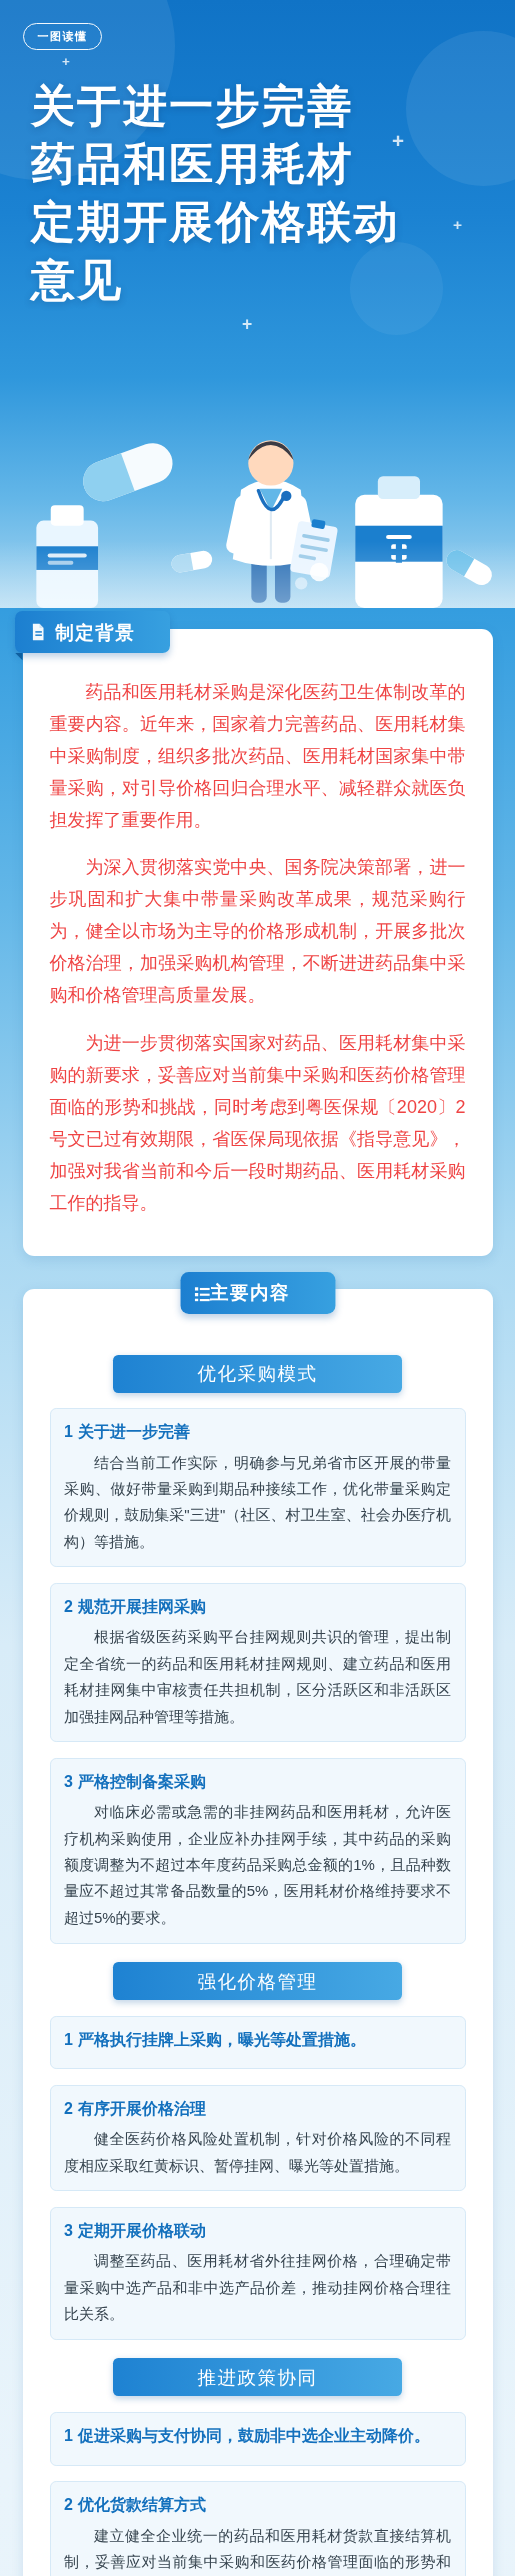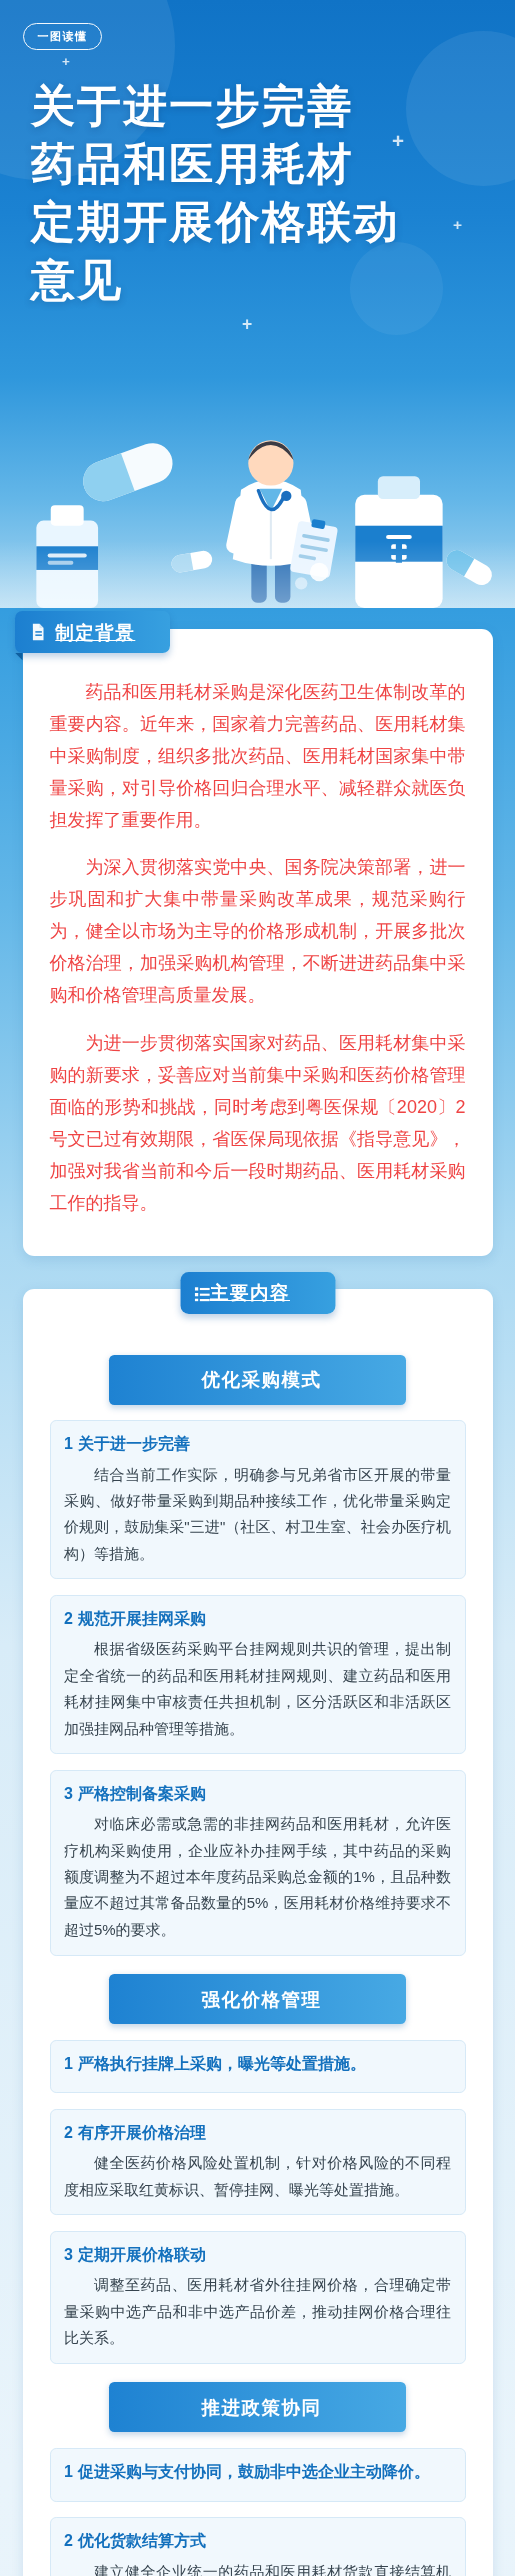--- a/index.html
+++ b/index.html
@@ -105,21 +105,20 @@
     border-radius:7.2px 7.2px 7.2px 7.2px;
     color:#fff;
     font-size:18.5px;
     font-weight:bold;
     letter-spacing:1.5px;
     display:flex;
     align-items:center;
     padding:0 21.6px 0 40px;
     box-shadow:0 3.1px 7.2px rgba(20,90,160,0.28);
     box-sizing:border-box;
-    text-decoration:underline;
   }
   .card-tab .tabicon{
     position:absolute;
     left:12.4px;top:50%;
     transform:translateY(-50%);
     width:19.6px;height:19.6px;
   }
   .card-tab:after{
     content:"";
     position:absolute;
@@ -143,30 +142,29 @@
     line-height:1.78;
     text-align:justify;
     text-indent:2em;
   }
   p.para:last-child{margin-bottom:7px;}
 
   
   .pill{
     margin:18.5px auto 15.5px auto;
     width:289px;
-    height:50px;
+    height:38px;
     background:linear-gradient(90deg,#1e82d2,#47a9e4);
     border-radius:5.2px;
     color:#fff;
     font-size:18.5px;
-    font-weight:bold;
+    font-weight:normal;
     letter-spacing:1.5px;
     display:flex;align-items:center;justify-content:center;
     box-shadow:0 2.6px 6.2px rgba(20,90,160,0.25);
-    padding-left:8px;
   }
 
   .subsec{
     margin:0 0 15.5px 0;
     padding:11.3px 13.4px;
     background:#f1f8fd;
     border:0.5px solid #d6e9f7;
     border-radius:6.2px;
   }
   .subsec:last-child{margin-bottom:0;}

